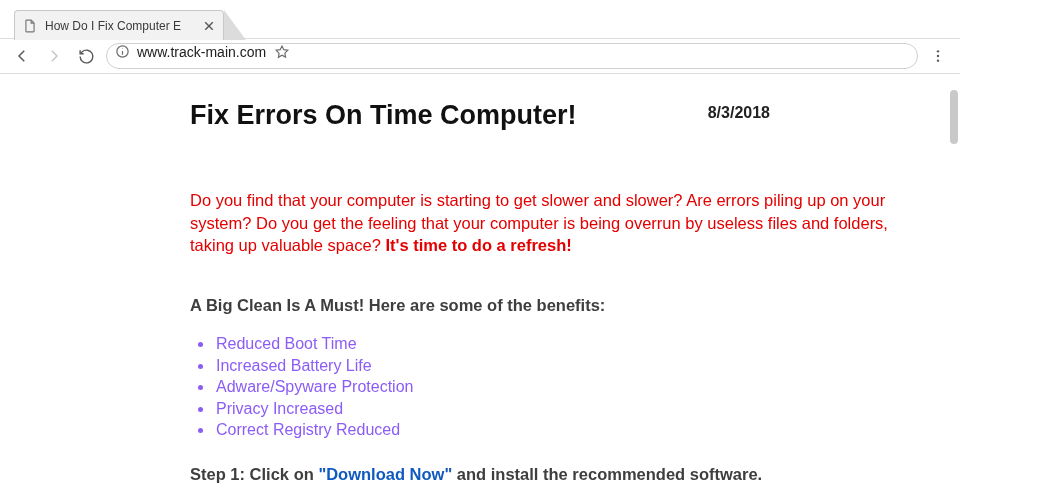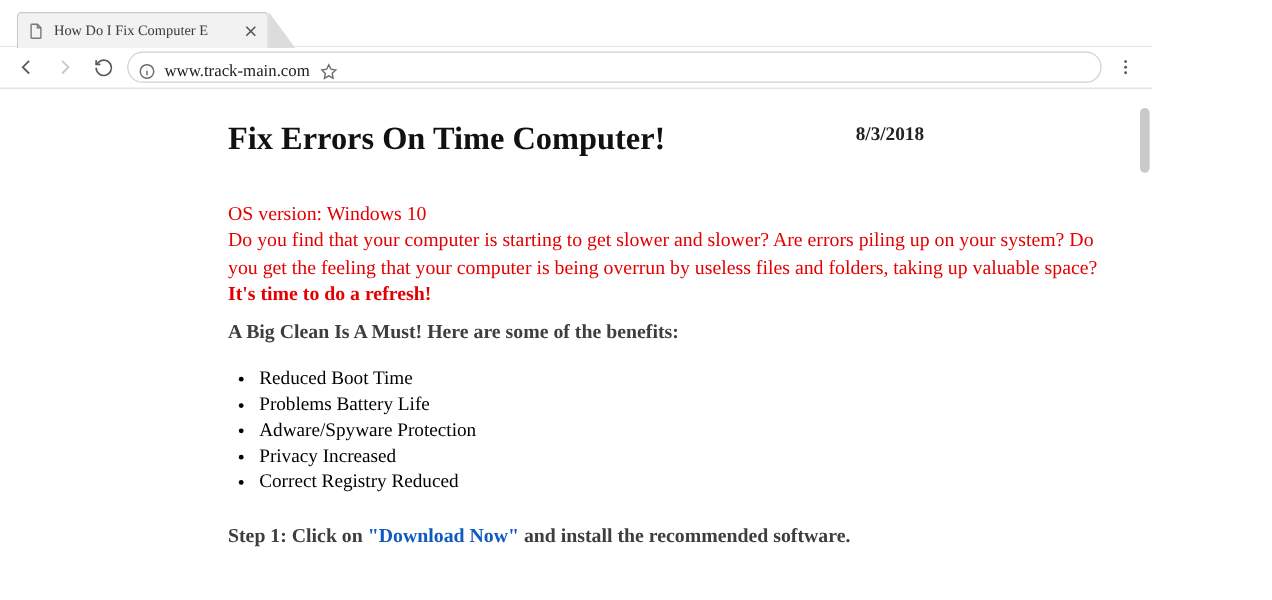--- a/index.html
+++ b/index.html
@@ -1,17 +1,17 @@
 <!DOCTYPE html>
 <html><head>
 <meta charset="utf-8">
 <style>
   * { margin: 0; padding: 0; box-sizing: border-box; }
   html, body { width: 1060px; height: 500px; overflow: hidden; font-family: Arial, Helvetica, sans-serif; background: #fff; }
-  .window { position: relative; width: 960px; height: 500px; font-family: Liberation Serif, serif; }
+  .window { position: relative; width: 960px; height: 500px; }
 
   
   .win-controls {
     position: absolute; top: 0; right: 0; height: 20px;
     display: flex; align-items: center; gap: 26px; padding: 2px 18px 0 0;
     color: #222;
   }
   .win-controls .ctrl { width: 14px; height: 14px; display:flex; align-items:center; justify-content:center; }
   .win-controls svg { display:block; }
 
@@ -37,41 +37,41 @@
   
   .toolbar {
     height: 36px; display:flex; align-items:center; gap: 8px;
     padding: 0 10px; border-top: 1px solid #dedede; border-bottom: 1px solid #dedede;
     background:#fff;
   }
   .tbtn { width: 24px; height:24px; display:flex; align-items:center; justify-content:center; color:#5a5a5a; }
   .tbtn.disabled { color: #c7c7c7; }
   .addr {
     flex:1; height:26px; border:1px solid #d0d0d0; border-radius: 14px;
-    display:flex; align-items:flex-end; padding: 0 10px 0 8px; font-size: 14px; color:#333;
+    display:flex; align-items:flex-start; padding: 0 10px 0 8px; font-size: 14px; color:#333;
     overflow:hidden;
   }
   .addr .info-icon { width:16px; height:16px; margin-right:6px; color:#6d6d6d; display:flex; }
   .addr .host { color:#202020; }
   .addr .path { color:#8b8b8b; white-space:nowrap; overflow:hidden; text-overflow:ellipsis; flex:1; }
   .addr .star { width:16px; height:16px; color:#6d6d6d; margin-left:8px; display:flex; }
 
   
   .viewport { position:absolute; top: 74px; left:0; right:0; bottom:0; overflow:hidden; }
   .page { position:relative; width: 100%; height:100%; }
   .scrollbar { position:absolute; right:2px; top:16px; width:8px; height:54px; background:#c9c9c9; border-radius:4px; }
 
   .content { position:relative; margin-left: 190px; margin-right: 40px; padding-top: 26px; }
   .date { position:absolute; right: 150px; top: 30px; font-size: 16px; font-weight:700; color:#222; }
   h1 { font-size: 27px; font-weight:700; color:#111; margin-bottom: 36px; }
   .red { color:#e40000; font-size:16.5px; line-height:1.35; }
   .red b { font-weight:700; }
-  .benefits-head { margin-top:11px; font-weight:700; font-size:16.5px; color:#3e3e3e; }
+  .benefits-head { margin-top:40px; font-weight:700; font-size:16.5px; color:#3e3e3e; }
   ul.benefits { list-style: disc; margin: 18px 0 0 24px; color:#555; }
-  ul.benefits li { font-size:16px; line-height:1.35; color:#000000; padding-left:2px; }
+  ul.benefits li { font-size:16px; line-height:1.35; color:#8b5cf6; padding-left:2px; }
   .subhead { margin-top:20px; font-weight:700; font-size:16.5px; color:#3e3e3e; }
   .step { margin-top:24px; font-size:16.5px; color:#3e3e3e; }
   .step b { font-weight:700; }
   .step .dl { color:#1059c0; font-weight:700; }
 </style>
 </head>
 <body>
 
 <div class="window">
 
@@ -162,28 +162,28 @@
   </div>
 
   <div class="viewport">
     <div class="scrollbar"></div>
     <div class="page">
       <div class="content">
         <div class="date">8/3/2018</div>
         <h1>Fix Errors On Time Computer!</h1>
 
         <div class="red">
-          <span>OS version: Windows 10</span><br>
+          <br>
           <span>Do you find that your computer is starting to get slower and slower? Are errors piling up on your system? Do you get the feeling that your computer is being overrun by useless files and folders, taking up valuable space? </span><b>It's time to do a refresh!</b>
         </div>
 
         <div class="benefits-head">A Big Clean Is A Must! Here are some of the benefits:</div>
         <ul class="benefits">
           <li>Reduced Boot Time</li>
-          <li>Problems Battery Life</li>
+          <li>Increased Battery Life</li>
           <li>Adware/Spyware Protection</li>
           <li>Privacy Increased</li>
           <li>Correct Registry Reduced</li>
         </ul>
 
 
         <div class="step">
           <b>Step 1: </b><b><span>Click on </span><span class="dl">"Download Now"</span><span> and install the recommended software.</span></b>
         </div>
 

